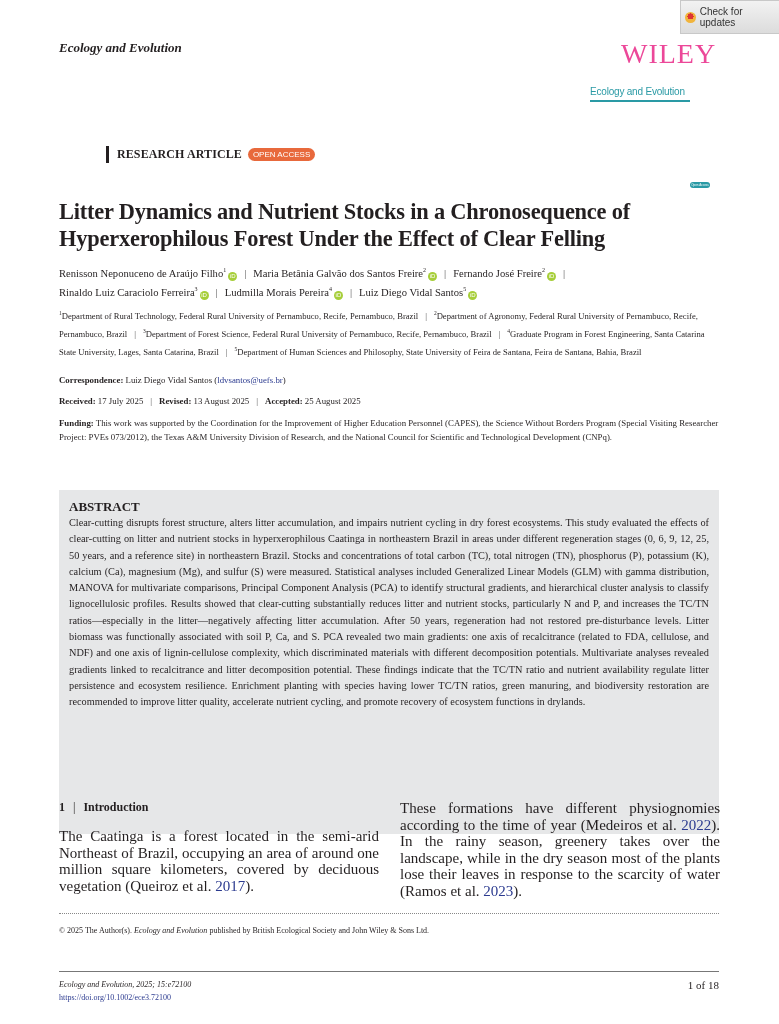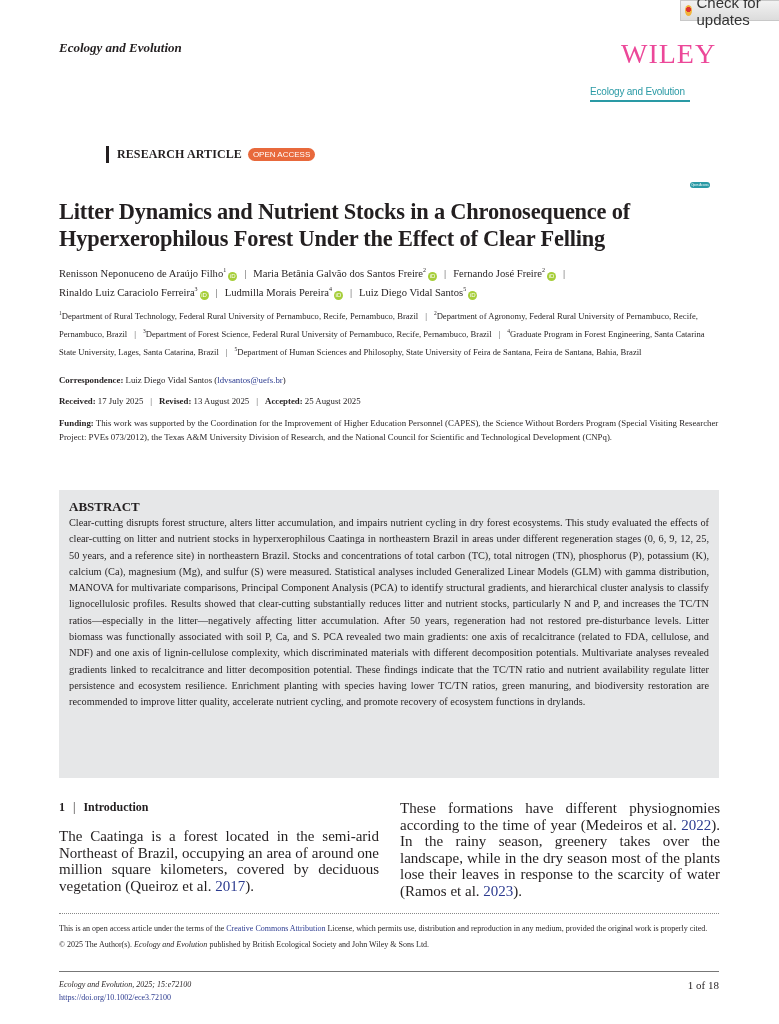--- a/index.html
+++ b/index.html
@@ -1,23 +1,23 @@
 <!DOCTYPE html>
 <html><head>
 <meta charset="utf-8">
 <style>
   html, body { margin: 0; padding: 0; background: #ffffff; }
   body { width: 779px; height: 1024px; position: relative; overflow: hidden;
          font-family: "Liberation Serif", "DejaVu Serif", serif; color: #231f20; }
   a { color: #2b3a8f; text-decoration: none; }
 
-  .check-updates { position: absolute; left: 680px; top: 0; width: 99px; height: 21px;
+  .check-updates { position: absolute; left: 680px; top: 0; width: 99px; height: 34px;
     background: linear-gradient(#f2f2f2, #dcdcdc); border: 1px solid #c8c8c8; border-right: none;
     display: flex; align-items: center; gap: 4px; padding-left: 4px; box-sizing: border-box;
-    font-family: "Liberation Sans", "DejaVu Sans", sans-serif; font-size: 15px; color: #333; cursor: pointer; }
+    font-family: "Liberation Sans", "DejaVu Sans", sans-serif; font-size: 10px; color: #333; cursor: pointer; }
   .check-updates .cu-icon { width: 11px; height: 11px; border-radius: 50%;
     background: radial-gradient(circle at 50% 40%, #d33 0 35%, #f1b43c 36% 100%); }
 
   .journal-name { position: absolute; left: 59px; top: 40px; font-size: 13px; font-style: italic; font-weight: bold; }
   .wiley { position: absolute; left: 621px; top: 38px; font-size: 28px; letter-spacing: 1px; font-family: "Liberation Serif", serif; color: #ec4899; }
   .ee-logo { position: absolute; left: 590px; top: 86px; width: 130px; }
   .ee-logo .ee-text { font-family: "Liberation Sans", sans-serif; font-size: 10px; color: #2a9aa5; letter-spacing: -0.2px; }
   .ee-logo .ee-bar { position: relative; margin-top: 3px; height: 2px; background: #2a9aa5; width: 100px; }
   .ee-logo .oa-pill { position: absolute; left: 100px; top: 96px; }
   .oa-pill { position: absolute; left: 102px; top: 12px; width: 20px; height: 6px; border-radius: 3px; background: #2a9aa5;
@@ -41,21 +41,21 @@
   .affil { position: absolute; left: 59px; top: 306px; width: 664px; font-size: 8.6px; line-height: 15px; }
   .affil sup { font-size: 5.5px; }
 
   .meta { position: absolute; left: 59px; width: 670px; font-size: 8.8px; line-height: 14px; }
   .meta b { font-weight: bold; }
   .corr { top: 373px; }
   .dates { top: 394px; }
   .funding { top: 416px; }
   .keywords { top: 462px; margin-top: 43px; }
 
-  .abstract { position: absolute; left: 59px; top: 490px; width: 660px; height: 288px; background: #e6e7e8; box-sizing: border-box; padding: 8px 10px; }
+  .abstract { position: absolute; left: 59px; top: 490px; width: 660px; height: 344px; background: #e6e7e8; box-sizing: border-box; padding: 8px 10px; }
   .abstract h2 { margin: 0 0 0 0; font-size: 13px; font-weight: bold; line-height: 17px; }
   .abstract p { margin: 0; font-size: 10.3px; line-height: 16.3px; text-align: justify; }
 
   .intro-heading { position: absolute; left: 59px; top: 800px; font-size: 12px; font-weight: bold; }
   .intro-heading .num { margin-right: 8px; }
   .intro-heading .pipe { margin-right: 8px; font-weight: normal; }
   .col { position: absolute; width: 320px; font-size: 15px; line-height: 16.5px; text-align: justify; }
   .col-left { left: 59px; top: 828px; }
   .col-right { left: 400px; top: 800px; }
 
@@ -128,21 +128,20 @@
 <div class="col col-left">
   <span>The Caatinga is a forest located in the semi-arid Northeast of Brazil, occupying an area of around one million square kilometers, covered by deciduous vegetation (Queiroz et al. </span><a>2017</a><span>).</span>
 </div>
 
 <div class="col col-right">
   <span>These formations have different physiognomies according to the time of year (Medeiros et al. </span><a>2022</a><span>). In the rainy season, greenery takes over the landscape, while in the dry season most of the plants lose their leaves in response to the scarcity of water (Ramos et al. </span><a>2023</a><span>).</span>
 </div>
 
 <div class="footer-dotted"></div>
 <div class="license">
-  <div><span>This is an open access article under the terms of the </span><a>Creative Commons Attribution</a><span> License, which permits use, distribution and reproduction in any medium, provided the original work is properly cited.</span></div>
   <div class="copy" style="margin-top:2px;"><span>© 2025 The Author(s). </span><i>Ecology and Evolution</i><span> published by British Ecological Society and John Wiley &amp; Sons Ltd.</span></div>
 </div>
 <div class="footer-solid"></div>
 <div class="citation">
   <div class="cite-line">Ecology and Evolution, 2025; 15:e72100</div>
   <a>https://doi.org/10.1002/ece3.72100</a>
 </div>
 <div class="page-num">1 of 18</div>
 
 </body></html>

